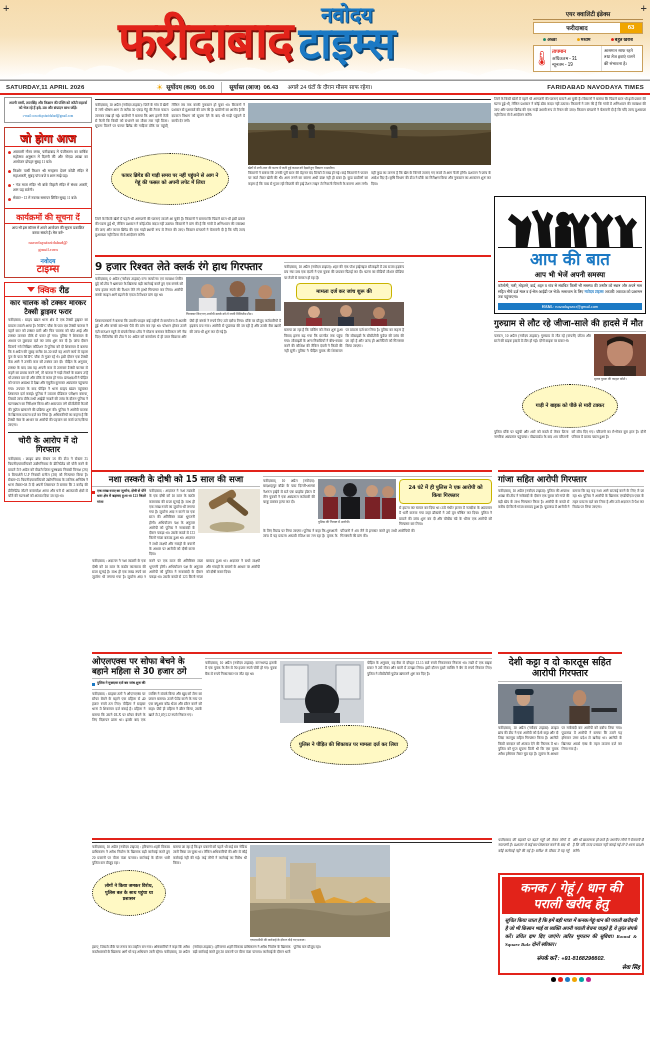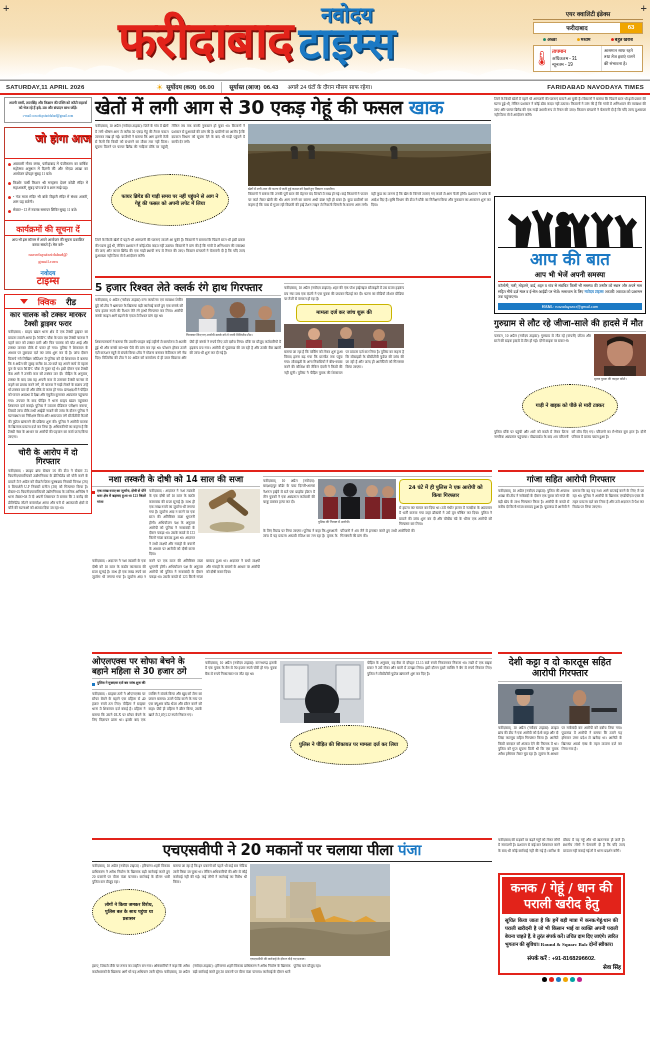--- a/index.html
+++ b/index.html
@@ -144,21 +144,21 @@
 
   
   .lbox { border:1px solid #c0392b; margin-bottom:4px; background:#fff; }
   .note-box {
     border:1px solid #999; padding:3px; font-size:3.6px; line-height:1.5;
     text-align:center; font-family:"Liberation Serif",serif; font-weight:700;
     margin-bottom:4px; color:#222;
   }
   .note-mail { color:#1b79c4; font-size:3.2px; font-weight:400; margin-top:2px; }
   .redhead {
-    background:#fff; text-align:right; padding:2px 0 13px;
+    background:#fff; text-align:center; padding:2px 0 1px;
     font-family:"DejaVu Sans",sans-serif; font-weight:700;
     font-size:11px; color:#e2231a; border-bottom:1px solid #e2231a;
     text-shadow:.5px .5px 0 #7d1009;
   }
   .redhead-sm {
     background:#fff; text-align:center; padding:2px 0 1px;
     font-family:"DejaVu Sans",sans-serif; font-weight:700;
     font-size:8px; color:#e2231a; border-top:1px solid #e2231a; border-bottom:1px solid #e2231a;
   }
   .agenda { padding:3px 3px; }
@@ -166,21 +166,21 @@
     list-style:none; display:flex; gap:2px; margin-bottom:3px;
     font-size:3.6px; line-height:1.5; color:#222; font-family:"Liberation Serif",serif;
     text-align:justify;
   }
   .bullet-o { width:3px; height:3px; border-radius:50%; background:#e2231a; flex:none; margin-top:1.5px; }
   .mailto { text-align:center; color:#e2231a; font-size:4.6px; line-height:1.5; padding:2px; font-family:"Liberation Serif",serif; }
   .mini-logo { text-align:center; padding:2px 0 3px; }
   .mini-nav { font-family:"DejaVu Sans",sans-serif; font-weight:700; font-size:6px; color:#1b79c4; line-height:1; }
   .mini-times { font-family:"DejaVu Sans",sans-serif; font-weight:700; font-size:10px; color:#e2231a; line-height:1; }
   .quick-tab {
-    display:flex; align-items:center; gap:10px; justify-content:center;
+    display:flex; align-items:center; gap:3px; justify-content:center;
     border-bottom:1px solid #e2231a; padding:1px 0;
   }
   .quick-tri { width:0;height:0;border-left:4px solid transparent;border-right:4px solid transparent;border-top:5px solid #e2231a; }
   .quick-red { font-family:"DejaVu Sans",sans-serif;font-weight:700;font-size:8.5px;color:#e2231a; }
   .quick-blk { font-family:"DejaVu Sans",sans-serif;font-weight:700;font-size:8.5px;color:#111; }
 
   
   .aapki-box { border:1px solid #111; padding:3px; margin-bottom:4px; }
   .aapki-img { height:48px; background:#ffffff; position:relative; overflow:hidden; border-bottom:1px solid #111; }
   .aapki-title {
@@ -335,23 +335,20 @@
           <div class="rule"></div>
           <div class="hl-xs" style="text-align:center;font-size:8px;">चोरी के आरोप में दो गिरफ्तार</div>
           <div class="txt" style="margin-top:2px;">फरीदाबाद : क्राइम ब्रांच सेक्टर 56 की टीम ने सेक्टर 25 चिमनीदयावाल्मिको उद्योगनिवास के डीलिपेटेड को चोरी करने के मामले में 9 अप्रैल को पीछले जिला पुरुषक्रम निवासी विनाश (26) व सियाशेरी U.P निवासी सनील (28) को गिरफ्तार किया है। सेक्टर-25 चिमनीदयावाल्मिको उद्योगनिवास के मालिक अनिमेष ने थाना सेक्टर-58 में दी अपनी शिकायत में बताया कि 3 करोड़ की डीलिपेटेड लोटने कवायदेश आया और घरों से आसपासी क्षेत्रों से चोरी की घटनाओं को अंजाम दिया जा रहा था।</div>
         </div>
       </div>
     </div>
 
     <div class="col-main">
 
       <div class="section-wrap">
-        <div class="hl-mega">
-          <span>खेतों में लगी आग से 30 एकड़ गेहूं की फसल </span><span class="blue">खाक</span>
-        </div>
         <div class="rule" style="margin:2px 0 3px;"></div>
         <div class="flexrow">
           <div style="width:150px; position:relative;">
             <div class="txt c2" style="height:58px;overflow:hidden;">
               <span>फरीदाबाद, 10 अप्रैल (नवोदय टाइम्स): जिले के गांव में खेतों में लगी भीषण आग से करीब 30 एकड़ गेहूं की तैयार फसल जलकर राख हो गई। ग्रामीणों ने बताया कि आग इतनी तेजी से फैली कि किसी को संभलने का मौका तक नहीं मिला। सूचना मिलने पर फायर ब्रिगेड की गाड़ियां मौके पर पहुंचीं, लेकिन तब तक काफी नुकसान हो चुका था। किसानों ने प्रशासन से मुआवजे की मांग की है। ग्रामीणों का आरोप है कि दमकल विभाग को सूचना देने के बाद भी गाड़ी पहुंचने में काफी देर लगी।</span>
             </div>
             <div class="callout" style="position:absolute;left:16px;top:50px;width:118px;height:52px;display:flex;align-items:center;justify-content:center;">फायर ब्रिगेड की गाड़ी समय पर नहीं पहुंचने से आग ने गेहूं की फसल को अपनी लपेट में लिया</div>
             <div class="txt" style="margin-top:56px;height:34px;overflow:hidden;">
               <span>जिले के किसी खेतों में पहले भी आगजनी की घटनाएं सामने आ चुकी हैं। किसानों ने बताया कि पिछले साल भी इसी प्रकार की घटना हुई थी, लेकिन प्रशासन ने कोई ठोस कदम नहीं उठाया। किसानों ने मांग की है कि गांवों में अग्निशमन की व्यवस्था की जाए और फायर ब्रिगेड की एक गाड़ी स्थायी रूप से तैनात की जाए। किसान संगठनों ने चेतावनी दी है कि यदि जल्द मुआवजा नहीं मिला तो वे आंदोलन करेंगे।</span>
             </div>
@@ -377,21 +374,21 @@
             </div>
           </div>
         </div>
       </div>
 
       <div class="rule-red"></div>
 
       <div class="flexrow section-wrap">
 
         <div style="width:186px;">
-          <div class="hl-med">5 हजार रिश्वत लेते क्लर्क रंगे हाथ गिरफ्तार</div>
+          <div class="hl-med">9 हजार रिश्वत लेते क्लर्क रंगे हाथ गिरफ्तार</div>
           <div class="rule-thin"></div>
           <div class="flexrow">
             <div style="width:88px;">
               <div class="txt">फरीदाबाद, 0 अप्रैल (नवोदय टाइम्स) वन्य कार्यालय एवं व्यवस्था शिविर मुद्दे को टीम ने भ्रष्टाचार के खिलाफ बड़ी कार्रवाई करते हुए एक क्लर्क को पांच हजार रुपये की रिश्वत लेते रंगे हाथों गिरफ्तार कर लिया। आरोपी क्लर्क फाइल आगे बढ़ाने के एवज में रिश्वत मांग रहा था।</div>
             </div>
             <div style="flex:1;">
               <div class="photo ph-people" style="height:34px;">
                 <svg viewBox="0 0 96 34" preserveAspectRatio="none" style="width:100%;height:100%;">
                   <rect width="96" height="34" fill="#8e98a3"></rect>
                   <circle cx="22" cy="14" r="7" fill="#c49a7d"></circle>
@@ -484,21 +481,21 @@
         <div class="callout" style="margin:2px auto;width:96px;height:44px;display:flex;align-items:center;justify-content:center;">गाड़ी ने बाइक को पीछे से मारी टक्कर</div>
         <div class="txt c2">पुलिस मौके पर पहुंची और शवों को कब्जे में लेकर जिला नागरिक अस्पताल पहुंचाया। पोस्टमार्टम के बाद शव परिजनों को सौंप दिए गए। परिजनों का रो-रोकर बुरा हाल है। दोनों परिवार में मातम पसरा हुआ है।</div>
       </div>
     </div>
   </div>
 
   <div style="position:absolute;left:92px;top:470px;width:400px;">
     <div class="rule-red" style="margin:0 0 2px;"></div>
     <div class="flexrow">
       <div style="width:168px;">
-        <div class="hl-sm" style="text-align:center;">नशा तस्करी के दोषी को 14 साल की सजा</div>
+        <div class="hl-sm" style="text-align:center;">नशा तस्करी के दोषी को 15 साल की सजा</div>
         <div class="rule-thin"></div>
         <div class="flexrow">
           <div style="width:54px;">
             <div class="txt" style="display:flex;gap:2px;">
                 <i class="red-sq"></i>
                 <b>एक लाख रुपए का जुर्माना, दोषी से पौने धारा क्षेत्र में बड़ामद हुआ था 123 किलो गांजा</b>
               </div>
           </div>
           <div style="width:46px;">
               <div class="txt">फरीदाबाद : अदालत ने नशा तस्करी के एक दोषी को 10 साल के कठोर कारावास की सजा सुनाई है। साथ ही एक लाख रुपये का जुर्माना भी लगाया गया है। जुर्माना अदा न करने पर एक साल की अतिरिक्त सजा भुगतनी होगी। अभियोजन पक्ष के अनुसार आरोपी को पुलिस ने नाकाबंदी के दौरान पकड़ा था। उसके कब्जे से 123 किलो गांजा बरामद हुआ था। अदालत ने सभी साक्ष्यों और गवाहों के बयानों के आधार पर आरोपी को दोषी करार दिया।</div>
@@ -544,21 +541,21 @@
             <div class="txt">से हमला कर घायल कर दिया था। उसे गंभीर हालत में नजदीक के अस्पताल में भर्ती कराया गया जहां डॉक्टरों ने उसे मृत घोषित कर दिया। पुलिस ने मामले की जांच शुरू कर दी और चौबीस घंटे के भीतर एक आरोपी को गिरफ्तार कर लिया।</div>
           </div>
         </div>
         <div class="txt c3" style="margin-top:2px;">के लिए रिमांड पर लिया जाएगा। पुलिस ने कहा कि शुरुआती जांच में यह मामला आपसी रंजिश का लग रहा है। मृतक के परिजनों ने शव लेने से इनकार करते हुए सभी आरोपियों की गिरफ्तारी की मांग की।</div>
       </div>
     </div>
   </div>
 
   <div style="position:absolute;left:498px;top:470px;width:146px;">
     <div class="rule-red" style="margin:0 0 2px;"></div>
-    <div class="hl-sm" style="text-align:center;">गांजा सहित आरोपी गिरफ्तार</div>
+    <div class="hl-sm" style="text-align:left;">गांजा सहित आरोपी गिरफ्तार</div>
     <div class="rule-thin"></div>
     <div class="txt c2">फरीदाबाद, 10 अप्रैल (नवोदय टाइम्स): पुलिस की अपराध शाखा की टीम ने नाकेबंदी के दौरान एक युवक को गांजे की बड़ी खेप के साथ गिरफ्तार किया है। आरोपी के कब्जे से करीब दो किलो गांजा बरामद हुआ है। पूछताछ में आरोपी ने बताया कि वह यह नशा आगे सप्लाई करने के लिए ले जा रहा था। पुलिस ने आरोपी के खिलाफ एनडीपीएस एक्ट के तहत मामला दर्ज कर लिया है और उसे अदालत में पेश कर रिमांड पर लिया जाएगा।</div>
   </div>
 
   <div style="position:absolute;left:92px;top:652px;width:400px;">
     <div class="rule-red" style="margin:0 0 2px;"></div>
     <div class="flexrow">
       <div style="width:110px;">
         <div class="hl-sm">ओएलएक्स पर सोफा बेचने के बहाने महिला से 30 हजार ठगे</div>
         <div class="rule-thin"></div>
@@ -609,23 +606,20 @@
         <circle cx="96" cy="14" r="8" fill="#b98a6b"></circle>
           <rect x="84" y="22" width="24" height="18" fill="#4a3a30"></rect>
         <rect x="110" y="24" width="30" height="4" fill="#2a2c30"></rect>
       </svg>
     </div>
     <div class="txt c2">फरीदाबाद, 10 अप्रैल (नवोदय टाइम्स): क्राइम ब्रांच की टीम ने एक आरोपी को देशी कट्टा और दो जिंदा कारतूस सहित गिरफ्तार किया है। आरोपी किसी वारदात को अंजाम देने की फिराक में था। पुलिस को गुप्त सूचना मिली थी कि एक युवक अवैध हथियार लेकर घूम रहा है। सूचना के आधार पर नाकेबंदी कर आरोपी को दबोच लिया गया। पूछताछ में आरोपी ने बताया कि उसने यह हथियार उत्तर प्रदेश से खरीदा था। आरोपी के खिलाफ आर्म्स एक्ट के तहत मामला दर्ज कर लिया गया है।</div>
   </div>
 
   <div style="position:absolute;left:92px;top:838px;width:400px;">
     <div class="rule-red" style="margin:0 0 2px;"></div>
-    <div class="hl-big" style="text-align:center;font-size:15px;">
-      <span>एचएसवीपी ने 20 मकानों पर चलाया पीला </span><span class="blue">पंजा</span>
-    </div>
     <div class="rule" style="margin:2px 0;"></div>
     <div class="flexrow">
       <div style="width:78px;">
         <div class="txt">फरीदाबाद, 10 अप्रैल (नवोदय टाइम्स) : हरियाणा शहरी विकास प्राधिकरण ने अवैध निर्माण के खिलाफ बड़ी कार्रवाई करते हुए 20 मकानों पर पीला पंजा चलाया। कार्रवाई के दौरान भारी पुलिस बल मौजूद रहा।</div>
         <div class="callout" style="margin-top:4px;width:74px;height:46px;display:flex;align-items:center;justify-content:center;font-size:4.6px;">लोगों ने किया जमकर विरोध, पुलिस बल के साथ पहुंचा था प्रशासन</div>
       </div>
       <div style="width:74px;">
           <div class="txt">बताया जा रहा है कि इन मकानों को पहले भी कई बार नोटिस जारी किया जा चुका था। लेकिन अधिकारियों की ओर से कोई कार्रवाई नहीं की गई। कई लोगों ने कार्रवाई का विरोध भी किया।</div>
         </div>
       <div style="width:140px;">
@@ -646,21 +640,21 @@
         </div>
         <div class="photo-cap">एचएसवीपी की कार्रवाई के दौरान तोड़े गए मकान।</div>
       </div>
     </div>
     <div class="txt c4" style="margin-top:2px;height:40px;overflow:hidden;">
       <span>हटाए, जिससे मौके पर तनाव का माहौल बन गया। अधिकारियों ने कहा कि अवैध कब्जेधारकों के खिलाफ आगे भी यह अभियान जारी रहेगा।</span>
       <span>फरीदाबाद, 10 अप्रैल (नवोदय टाइम्स) : हरियाणा शहरी विकास प्राधिकरण ने अवैध निर्माण के खिलाफ बड़ी कार्रवाई करते हुए 20 मकानों पर पीला पंजा चलाया। कार्रवाई के दौरान भारी पुलिस बल मौजूद रहा।</span>
     </div>
   </div>
 
-  <div style="position:absolute;left:498px;top:838px;width:127px;">
+  <div style="position:absolute;left:498px;top:838px;width:146px;font-style:italic;">
     <div class="txt c2" style="height:32px;overflow:hidden;">फरीदाबाद की सड़कों पर बढ़ते गड्ढों को लेकर लोगों में नाराजगी है। प्रशासन से कई बार शिकायत करने के बाद भी कोई कार्रवाई नहीं की गई है। बारिश के मौसम में यह गड्ढे और भी खतरनाक हो जाते हैं। स्थानीय लोगों ने चेतावनी दी है कि यदि जल्द मरम्मत नहीं कराई गई तो वे धरना प्रदर्शन करेंगे।</div>
     <div class="ad-box" style="margin-top:3px;">
       <div class="ad-head">
         <div>कनक / गेहूं / धान की</div>
         <div>पराली खरीद हेतु</div>
       </div>
       <div class="ad-body">सूचित किया जाता है कि हमें बड़ी मात्रा में कनक/गेहूं/धान की पराली खरीदनी है जो भी किसान भाई या व्यक्ति अपनी पराली बेचना चाहते हैं, वे तुरंत संपर्क करें। उचित दाम दिए जाएंगे। त्वरित भुगतान की सुविधा। Round &amp; Square Bale दोनों स्वीकार।</div>
       <div class="ad-contact">संपर्क करें : +91-8168296602.</div>
       <div class="ad-name">सेवा सिंह</div>
     </div>

